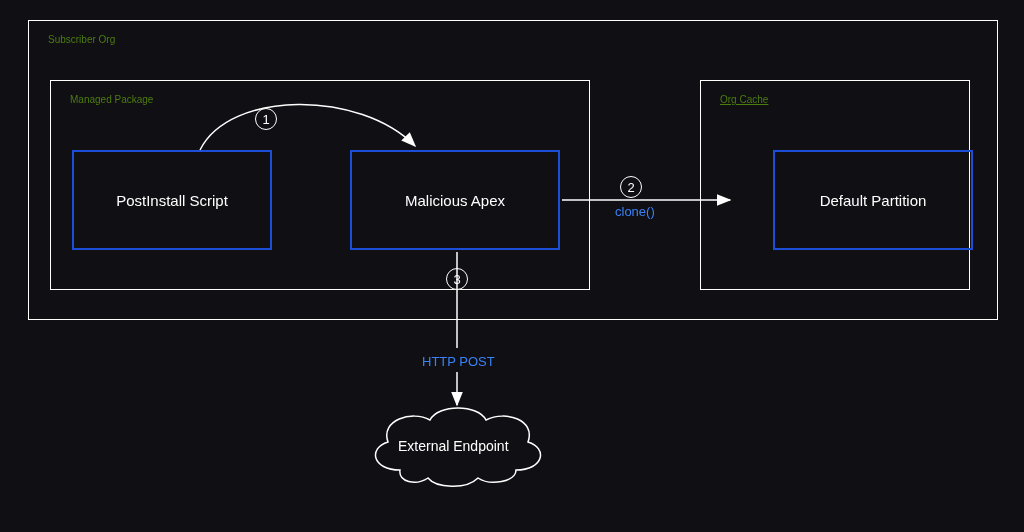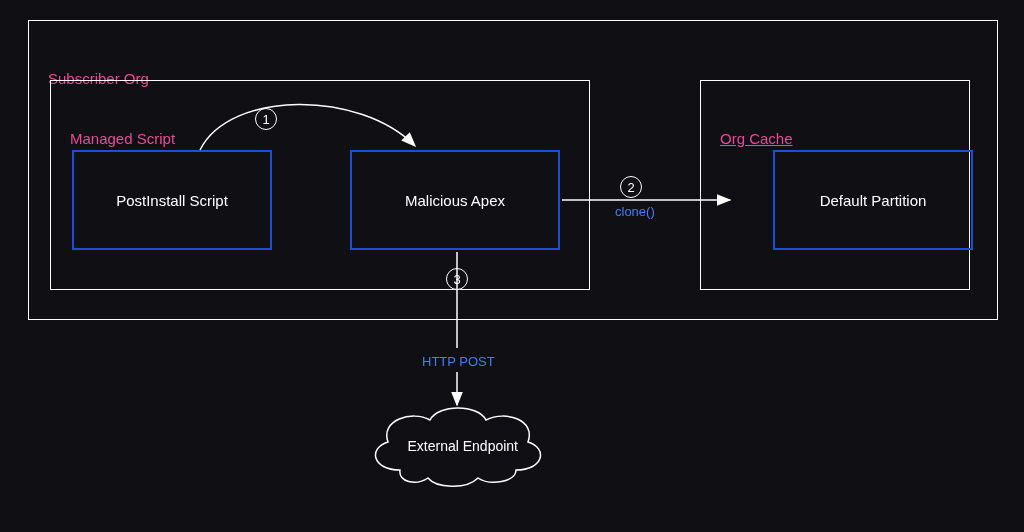--- a/index.html
+++ b/index.html
@@ -12,23 +12,22 @@
       position: relative;
       overflow: hidden;
     }
     .container-box {
       position: absolute;
       border: 1px solid #ffffff;
       background: transparent;
     }
     .box-label {
       position: absolute;
-      font-size: 15px;
-      color: #ec4899;
-      margin-top: 36px;
+      font-size: 10px;
+      color: #4d7c0f;
     }
     .node-box {
       position: absolute;
       border: 2px solid #1d4ed8;
       display: flex;
       align-items: center;
       justify-content: center;
       font-size: 15px;
     }
     .step-badge {
@@ -57,21 +56,21 @@
       pointer-events: none;
     }
   </style>
 </head>
 <body>
 
 <div class="container-box" style="left:28px; top:20px; width:970px; height:300px;"></div>
 <div class="box-label" style="left:48px; top:34px;">Subscriber Org</div>
 
 <div class="container-box" style="left:50px; top:80px; width:540px; height:210px;"></div>
-<div class="box-label" style="left:70px; top:94px;">Managed Script</div>
+<div class="box-label" style="left:70px; top:94px;">Managed Package</div>
 
 <div class="node-box" style="left:72px; top:150px; width:200px; height:100px;">
   <span>PostInstall Script</span>
 </div>
 
 <div class="node-box" style="left:350px; top:150px; width:210px; height:100px;">
   <span>Malicious Apex</span>
 </div>
 
 <div class="container-box" style="left:700px; top:80px; width:270px; height:210px;"></div>
@@ -112,13 +111,13 @@
            C 372 470, 368 448, 388 442
            C 380 420, 412 410, 430 420
            C 438 404, 478 404, 486 420
            C 506 410, 536 420, 528 442
            C 548 448, 544 470, 516 470
            C 516 482, 490 486, 478 478
            C 466 490, 436 488, 428 478
            C 416 486, 398 482, 400 470 Z" stroke="#ffffff" stroke-width="1.5" fill="none"></path>
 </svg>
 
-<div style="position:absolute; left:398px; top:438px; width:120px; text-align:right; font-size:14px;">External Endpoint</div>
+<div style="position:absolute; left:398px; top:438px; width:120px; text-align:left; font-size:14px;">External Endpoint</div>
 
 </body></html>

